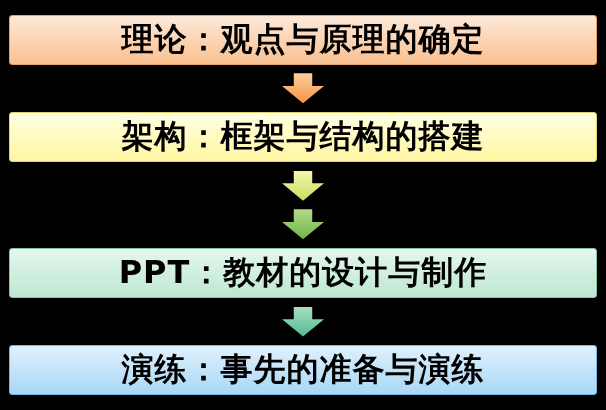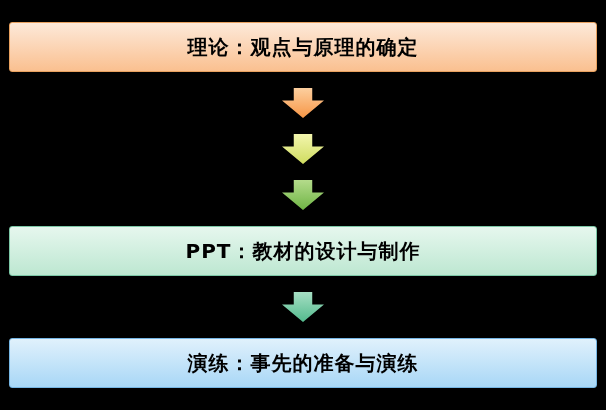--- a/index.html
+++ b/index.html
@@ -27,21 +27,21 @@
     height: 50px;
     border-radius: 3px;
     border: 1px solid rgba(0,0,0,0.25);
     box-sizing: border-box;
     display: flex;
     align-items: center;
     justify-content: center;
     flex: 0 0 auto;
   }
   .flow-step .step-label {
-    font-size: 20px;
+    font-size: 32px;
     font-weight: bold;
     color: #000;
     letter-spacing: 1px;
     white-space: nowrap;
     text-align: center;
   }
   .arrow-wrap {
     height: 30px;
     flex: 0 0 auto;
     display: flex;
@@ -60,20 +60,23 @@
 <div class="canvas">
 
   <div class="flow-step" style="background: linear-gradient(rgb(253, 233, 217), rgb(250, 192, 144)); border-color: rgb(232, 161, 95);">
     <span class="step-label">理论：观点与原理的确定</span>
   </div>
 
   <div class="arrow-wrap">
     <div class="down-arrow" style="background: linear-gradient(rgb(252, 207, 159), rgb(247, 150, 70));"></div>
   </div>
 
+  <div class="flow-step" style="background: linear-gradient(rgb(255, 255, 227), rgb(255, 246, 160)); border-color: rgb(227, 211, 106);">
+    <span class="step-label">架构：框架与结构的搭建</span>
+  </div>
 
   <div class="arrow-wrap">
     <div class="down-arrow" style="background: linear-gradient(rgb(243, 246, 174), rgb(207, 220, 95));"></div>
   </div>
 
 
   <div class="arrow-wrap">
     <div class="down-arrow" style="background: linear-gradient(rgb(180, 219, 139), rgb(111, 181, 69));"></div>
   </div>
 

